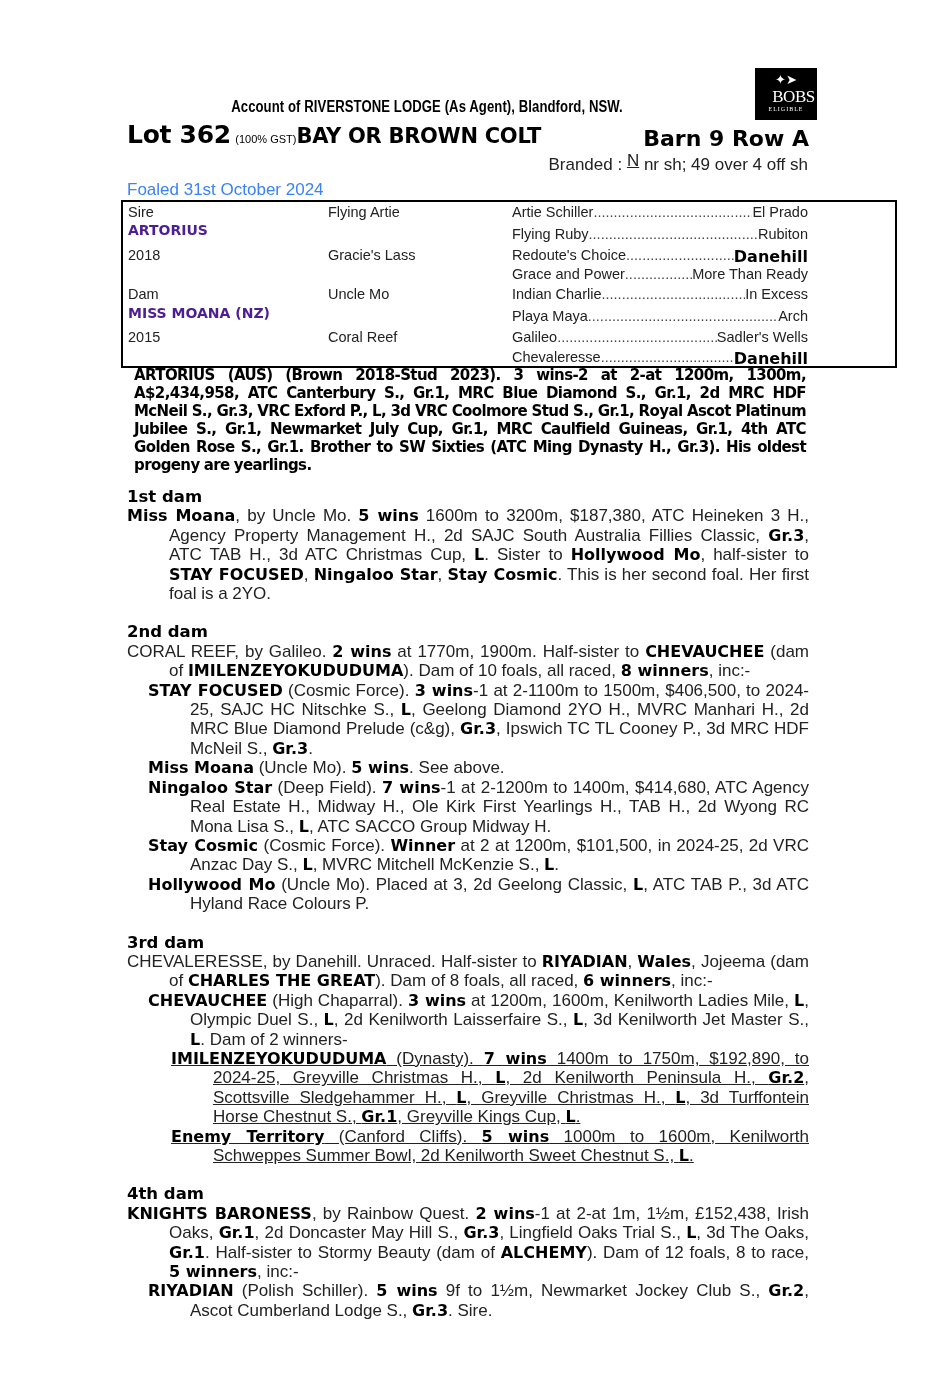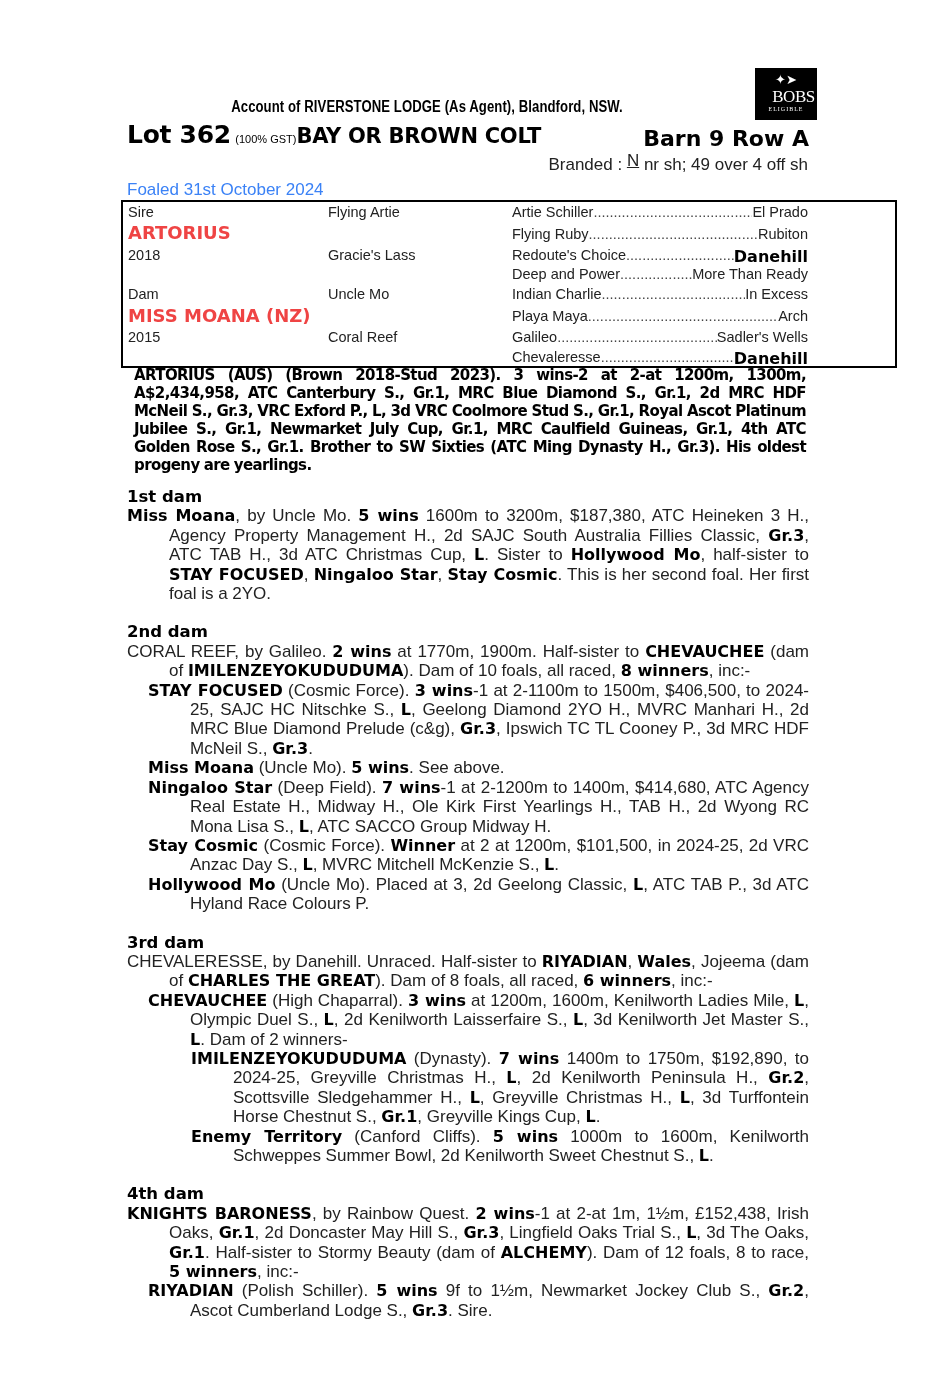--- a/index.html
+++ b/index.html
@@ -21,35 +21,35 @@
 
     .foaled { position: absolute; left: 127px; top: 155px; font-size: 17px; color: #3b82f6; margin-top: 25px; }
     .branded { position: absolute; right: 130px; top: 155px; font-size: 17px; color: #222; white-space: nowrap; }
     .brand-mark { display: inline-block; text-decoration: underline; font-size: 17px; position: relative; top: -4px; }
 
     .pedigree { position: absolute; left: 121px; top: 200px; width: 776px; height: 168px; border: 2px solid #000; box-sizing: border-box; }
     .ped-col { position: absolute; top: 0; font-size: 14.5px; color: #222; }
     .ped-col1 { left: 5px; }
     .ped-col2 { left: 205px; }
     .ped-cell { position: absolute; white-space: nowrap; }
-    .ped-bold { font-family: "DejaVu Sans", sans-serif; font-weight: bold; font-size: 18px; color: #ef4444; }
+    .ped-bold { font-family: "DejaVu Sans", sans-serif; font-weight: bold; font-size: 14px; color: #4c1d95; }
     .ped-col3 { position: absolute; left: 389px; top: 0; width: 296px; }
     .ped-row { position: absolute; left: 0; width: 296px; display: flex; font-size: 14.5px; color: #222; white-space: nowrap; }
     .ped-row .dots { flex: 1; overflow: hidden; white-space: nowrap; color: #444; }
     .ped-row .dots::before { content: "..................................................................................................................."; letter-spacing: 0px; }
     .ped-row .right { text-align: left; }
     .ped-row .right.b { font-family: "DejaVu Sans", sans-serif; font-weight: bold; color: #000; }
 
     .sire-text { position: absolute; left: 134px; top: 366px; width: 672px; font-family: "DejaVu Sans", sans-serif; font-weight: bold; font-size: 15px; line-height: 18px; text-align: justify; letter-spacing: -0.6px; word-spacing: -0.5px; }
 
     .dams { position: absolute; left: 127px; top: 487px; width: 682px; font-size: 17px; line-height: 19.4px; color: #222; }
     .dam-head { font-family: "DejaVu Sans", sans-serif; font-weight: bold; font-size: 16.5px; color: #000; }
     .para { text-align: justify; text-indent: -42px; padding-left: 42px; }
     .para.l1 { margin-left: 21px; text-indent: -42px; padding-left: 42px; }
-    .para.l2 { margin-left: 64px; text-indent: -42px; padding-left: 42px; }
+    .para.l2 { margin-left: 44px; text-indent: -42px; padding-left: 42px; text-decoration: underline; }
     .section { margin-bottom: 19px; }
     .b { font-family: "DejaVu Sans", sans-serif; font-weight: bold; color: #000; font-size: 16px; }
   </style>
 </head>
 <body>
 
 <div class="page">
 
   <div class="bobs-logo">
     <span class="horse">✦➤</span>
@@ -93,21 +93,21 @@
           <span>Flying Ruby</span>
           <span class="dots"></span>
           <span class="right">Rubiton</span>
         </div>
       <div class="ped-row" style="top:45px">
           <span>Redoute's Choice</span>
           <span class="dots"></span>
           <span class="right b">Danehill</span>
         </div>
       <div class="ped-row" style="top:64px">
-          <span>Deep and Power</span>
+          <span>Grace and Power</span>
           <span class="dots"></span>
           <span class="right">More Than Ready</span>
         </div>
       <div class="ped-row" style="top:84px">
           <span>Indian Charlie</span>
           <span class="dots"></span>
           <span class="right">In Excess</span>
         </div>
       <div class="ped-row" style="top:106px">
           <span>Playa Maya</span>

